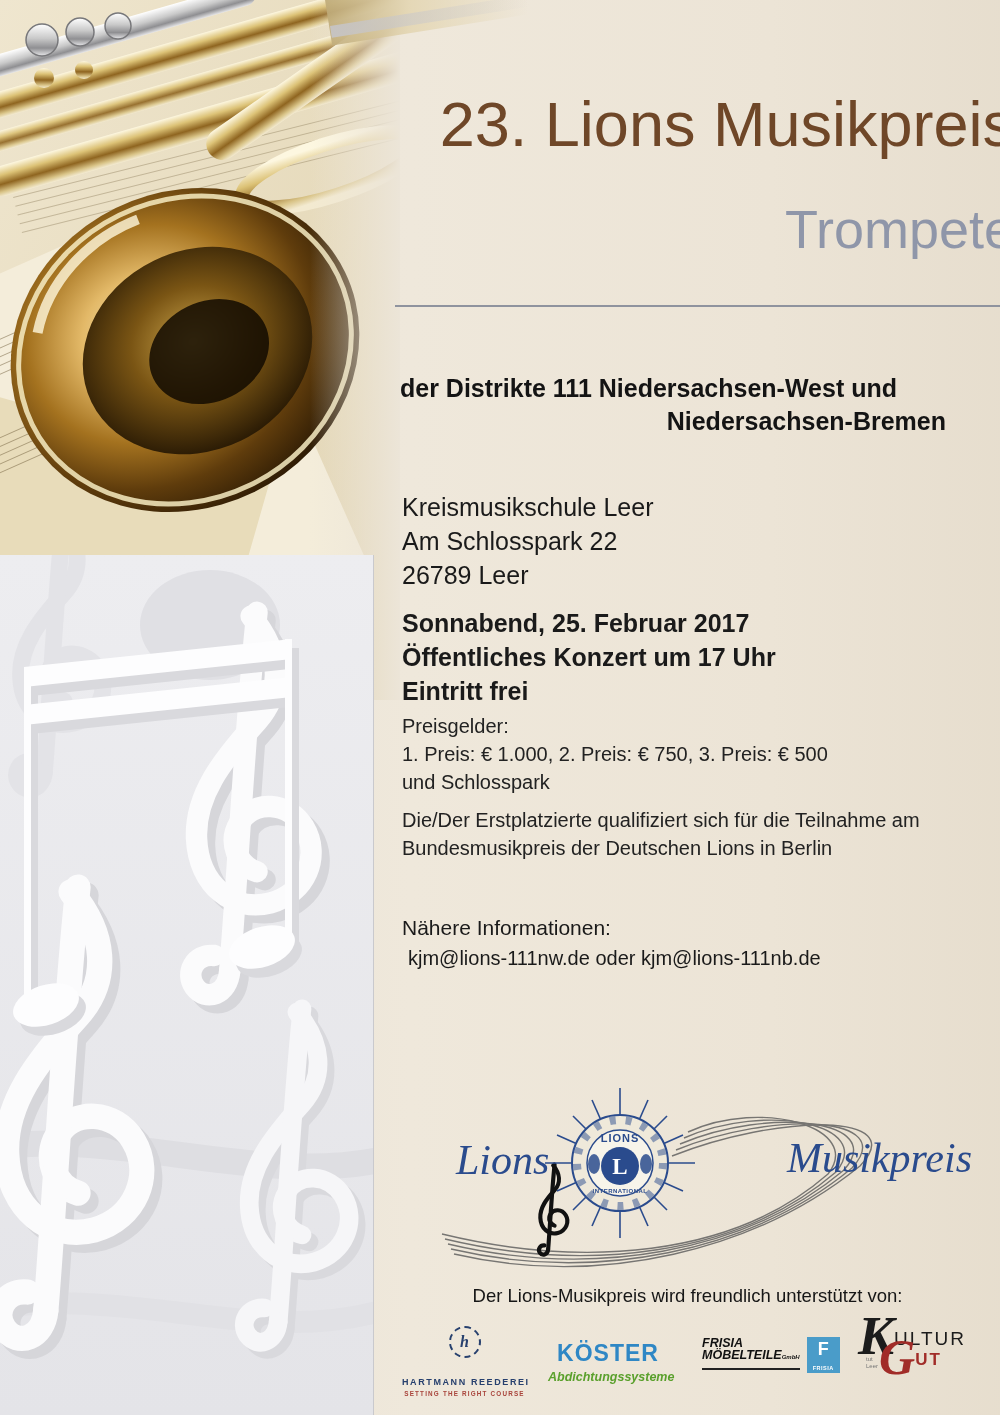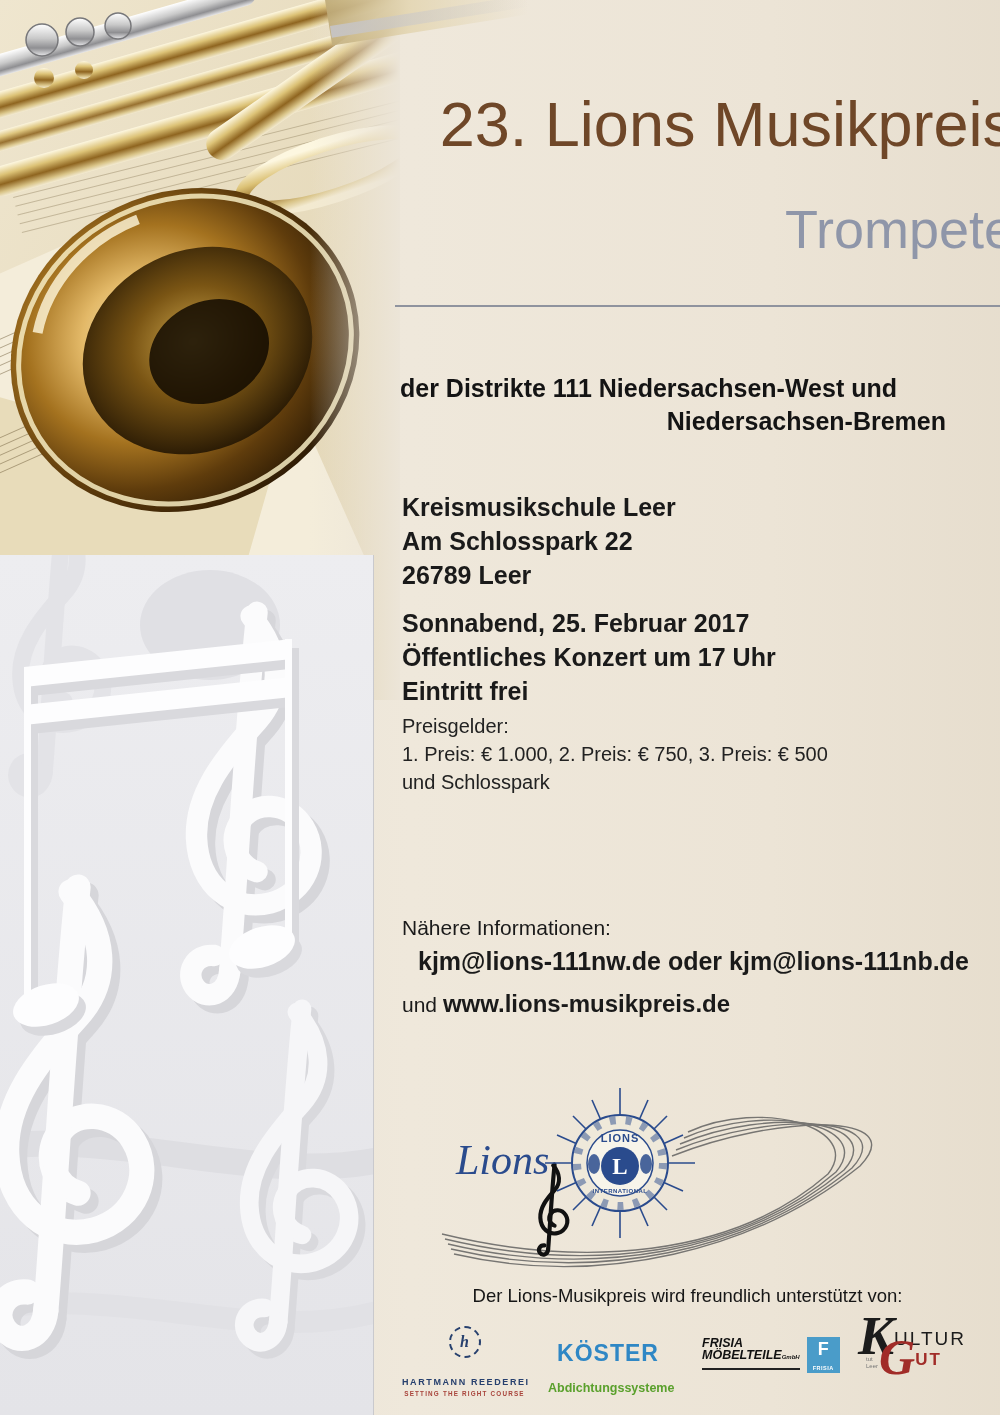--- a/index.html
+++ b/index.html
@@ -19,26 +19,26 @@
   .gray-panel{left:0;top:555px;width:373px;height:860px;border-right:1px solid #c9c9cd;}
 
   
   .title{left:400px;right:14px;top:88px;text-align:right;font-size:63px;
     color:#6f4728;font-weight:400;letter-spacing:0;}
   .instrument{left:400px;right:14px;top:198px;text-align:right;font-size:54px;
     color:#8f96a9;font-weight:400;}
   .rule{left:395px;right:14px;top:305px;height:2px;background:#8f939e;}
   .subtitle{left:400px;width:546px;top:372px;font-size:25px;font-weight:700;line-height:33px;color:#141414;}
   .subtitle .l2{text-align:right;}
-  .venue{left:402px;top:490px;font-size:25px;font-weight:700;line-height:34px;}
+  .venue{left:402px;top:490px;font-size:25px;font-weight:400;line-height:34px;}
   .event{left:402px;top:606px;font-size:25px;font-weight:700;line-height:34px;}
   .prizes{left:402px;top:712px;font-size:20px;line-height:28px;color:#222;}
   .qual{left:402px;top:806px;font-size:20px;line-height:28px;color:#222;}
   .info-label{left:402px;top:916px;font-size:21px;color:#1a1a1a;}
-  .emails{left:418px;top:947px;font-size:25px;font-weight:700;}
+  .emails{left:408px;top:947px;font-size:20px;font-weight:400;}
   .web{left:402px;top:990px;font-size:21px;}
   .web .url{font-size:24px;font-weight:700;}
 
   
   .logo-block{left:432px;top:1086px;width:540px;height:195px;}
   .logo-word{position:absolute;font-family:"Liberation Serif",serif;font-style:italic;
     font-size:42px;color:#2a4b8d;}
   .logo-left{left:24px;top:50px;}
   .logo-right{right:0px;top:48px;}
 
@@ -46,21 +46,21 @@
   .supported{left:400px;width:575px;top:1285px;text-align:center;font-size:18.5px;color:#161616;}
   .sponsor{position:absolute;}
   .hartmann{left:402px;top:1326px;width:125px;text-align:center;}
   .h-circle{width:28px;height:28px;margin:0 auto;border:2px dashed #27406e;border-radius:50%;
     display:flex;align-items:center;justify-content:center;
     font-family:"Liberation Serif",serif;font-style:italic;font-weight:700;font-size:16px;color:#27406e;}
   .h-title{margin-top:19px;font-size:9px;font-weight:700;letter-spacing:1.6px;color:#27406e;white-space:nowrap;}
   .h-tag{margin-top:3px;font-size:6.3px;font-weight:700;letter-spacing:1.2px;color:#a8433a;white-space:nowrap;}
   .koester{left:548px;top:1340px;width:120px;text-align:center;}
   .k-title{font-size:23px;font-weight:800;color:#2f87c5;letter-spacing:1px;}
-  .k-tag{font-size:12.5px;font-weight:700;color:#5aa02c;margin-top:14px;}
+  .k-tag{font-size:12.5px;font-style:italic;font-weight:700;color:#5aa02c;margin-top:3px;}
   .frisia{left:702px;top:1337px;display:flex;align-items:flex-start;}
   .f-text{font-style:italic;font-weight:800;color:#111;font-size:12.5px;line-height:12px;
     border-bottom:2px solid #222;padding-bottom:5px;white-space:nowrap;}
   .f-suffix{font-size:6px;font-weight:700;}
   .f-badge{width:33px;height:36px;background:#4a9cc9;margin-left:7px;position:relative;color:#fff;text-align:center;}
   .f-letter{font-size:18px;font-weight:800;line-height:24px;}
   .f-badge-text{position:absolute;bottom:2px;left:0;right:0;font-size:5.5px;font-weight:700;letter-spacing:.5px;}
   .kultur{left:858px;top:1312px;width:115px;}
   .k-serif{font-family:"Liberation Serif",serif;font-style:italic;font-weight:700;}
   .ku-row1{display:flex;align-items:flex-start;}
@@ -237,26 +237,27 @@
     <div>Öffentliches Konzert um 17 Uhr</div>
     <div>Eintritt frei</div>
   </div>
 
   <div class="abs prizes">
     <div>Preisgelder:</div>
     <div>1. Preis: € 1.000, 2. Preis: € 750, 3. Preis: € 500</div>
     <div>und Schlosspark</div>
   </div>
 
+  <div class="abs qual">
+    <div>Die/Der Erstplatzierte qualifiziert sich für die Teilnahme am</div>
+    <div>Bundesmusikpreis der Deutschen Lions in Berlin</div>
+  </div>
 
   <div class="abs info-label">Nähere Informationen:</div>
   <div class="abs emails">kjm@lions-111nw.de oder kjm@lions-111nb.de</div>
-  <div class="abs web">
-    <span>und </span><span class="url">www.lions-musikpreis.de</span>
-  </div>
 
   <div class="abs logo-block">
     <svg width="540" height="195" viewBox="0 0 540 195">
 
       <g fill="none" stroke="#5a5a5a" stroke-width="1.4" opacity=".8">
         <path d="M 10 148 C 150 182, 300 172, 396 88 C 432 42, 330 12, 256 46"></path>
         <path d="M 13 153 C 155 187, 306 170, 404 86 C 444 38, 334 16, 252 52"></path>
         <path d="M 16 158 C 160 192, 312 168, 412 84 C 456 34, 338 20, 248 58"></path>
         <path d="M 19 163 C 165 197, 318 166, 420 82 C 468 30, 342 24, 244 64"></path>
         <path d="M 22 168 C 170 202, 324 164, 428 80 C 480 26, 346 28, 240 70"></path>
@@ -284,20 +285,21 @@
         <circle cx="188" cy="77" r="33" fill="#f7f4ea" stroke="#2a4b8d" stroke-width="1.5"></circle>
         <text x="188" y="56" text-anchor="middle" font-family="Liberation Sans, sans-serif" font-size="11" font-weight="bold" fill="#2a4b8d" letter-spacing="1">LIONS</text>
         <ellipse cx="162" cy="78" rx="6" ry="10" fill="#2a4b8d" opacity=".85"></ellipse>
         <ellipse cx="214" cy="78" rx="6" ry="10" fill="#2a4b8d" opacity=".85"></ellipse>
         <circle cx="188" cy="80" r="19" fill="#2a4b8d"></circle>
         <text x="188" y="88" text-anchor="middle" font-family="Liberation Serif, serif" font-size="23" font-weight="bold" fill="#ffffff">L</text>
         <text x="188" y="107" text-anchor="middle" font-family="Liberation Sans, sans-serif" font-size="6" font-weight="bold" fill="#2a4b8d" letter-spacing=".5">INTERNATIONAL</text>
       </g>
     </svg>
     <div class="logo-word logo-left">Lions</div>
+    <div class="logo-word logo-right">Musikpreis</div>
   </div>
 
   <div class="abs supported">Der Lions-Musikpreis wird freundlich unterstützt von:</div>
 
   <div class="sponsor hartmann">
     <div class="h-circle">h</div>
     <div class="h-title">HARTMANN REEDEREI</div>
     <div class="h-tag">SETTING THE RIGHT COURSE</div>
   </div>
 

